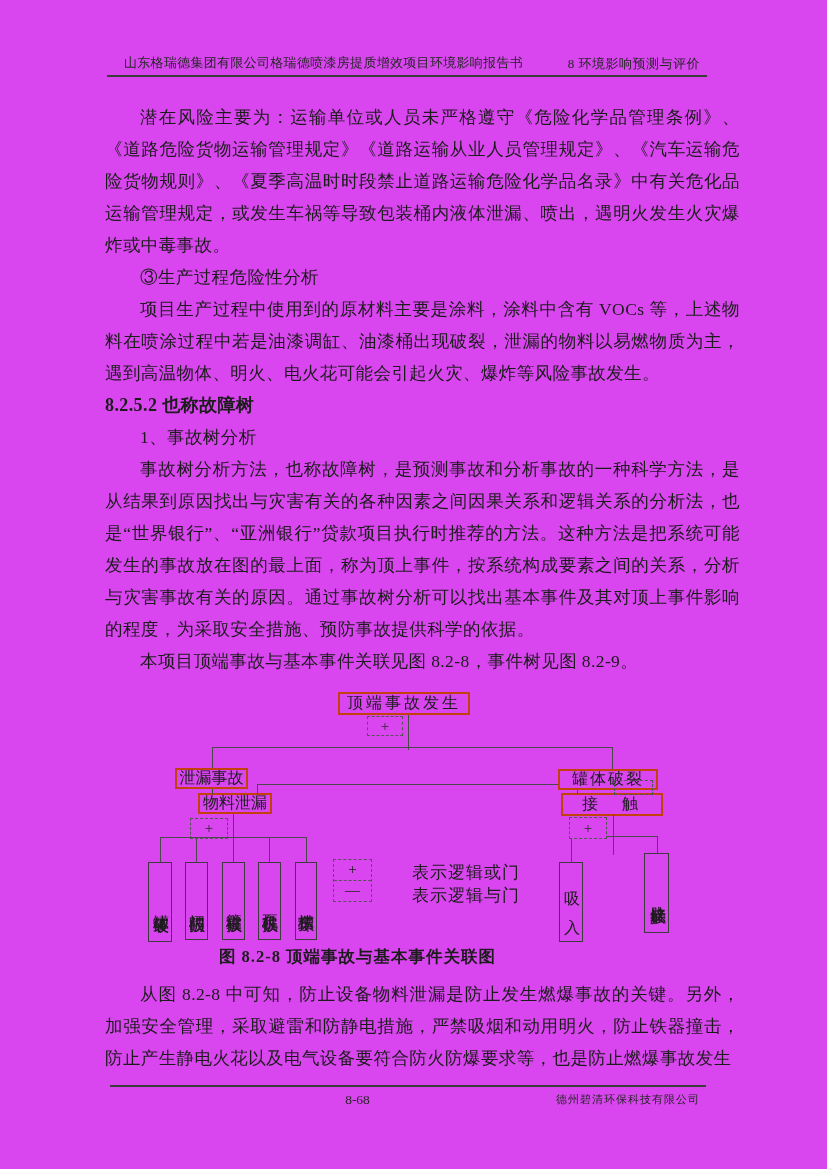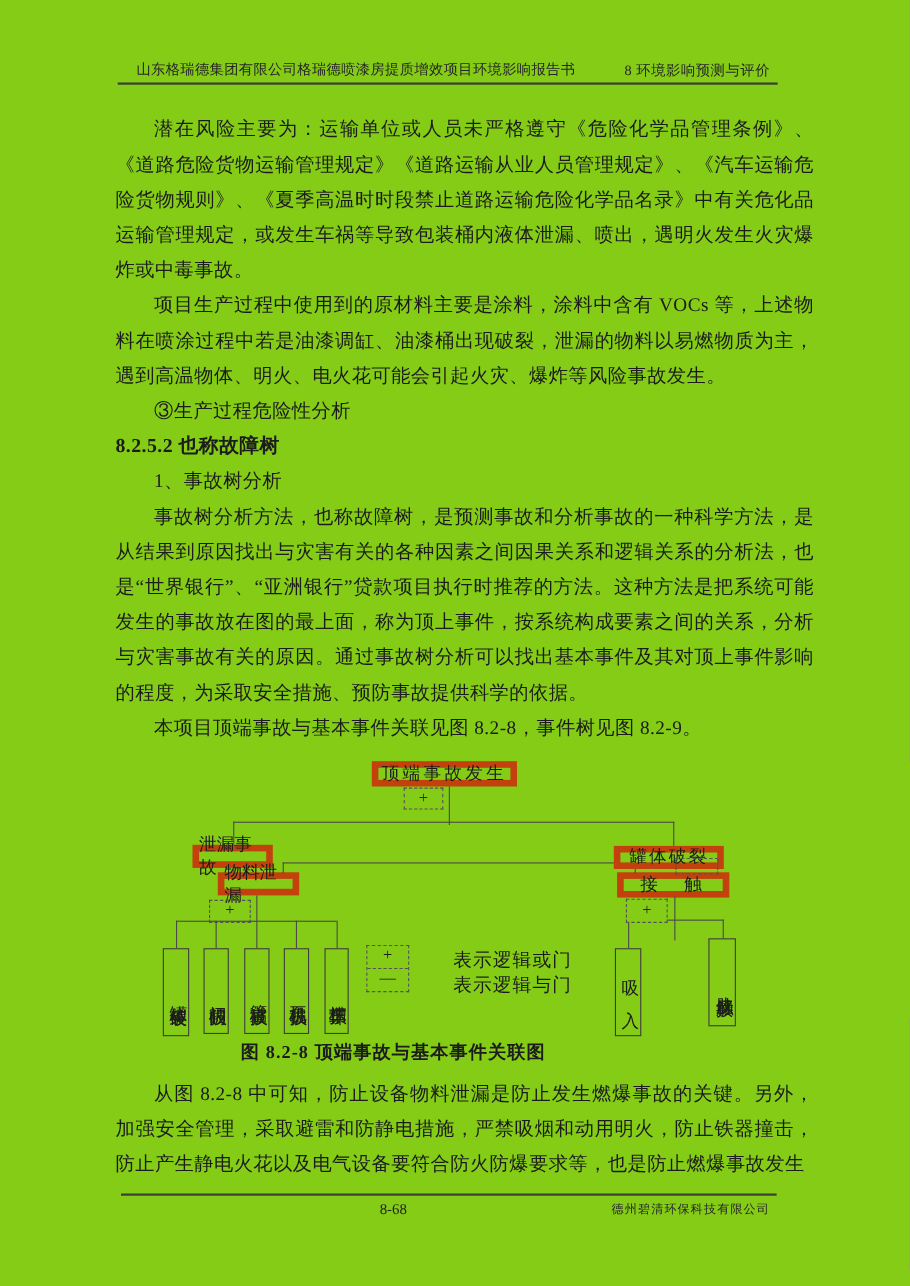--- a/index.html
+++ b/index.html
@@ -1,40 +1,40 @@
 <!DOCTYPE html>
 <html><head>
 <meta charset="utf-8">
 <style>
   html,body{margin:0;padding:0;background:#9a9a9a;}
   .page{
     position:relative;
     width:827px;height:1169px;
     margin:0 auto;
-    background:#84cc16;
+    background:#d946ef;
     font-family:"Liberation Serif","DejaVu Serif",serif;
     color:#1c1c1c;
     overflow:hidden;
   }
   
   .hdr-left{position:absolute;left:124px;top:54px;font-size:13px;letter-spacing:.3px;color:#262626;}
   .hdr-right{position:absolute;right:127px;top:55px;font-size:13px;letter-spacing:.5px;color:#262626;}
   .hdr-rule{position:absolute;left:107px;top:75px;width:600px;height:2px;background:#3c3c3c;}
   .ftr-rule{position:absolute;left:110px;top:1085px;width:596px;height:2px;background:#3c3c3c;}
   .ftr-page{position:absolute;left:105px;top:1092px;width:505px;text-align:center;font-size:13.5px;color:#262626;}
   .ftr-co{position:absolute;right:127px;top:1092px;font-size:11px;letter-spacing:1px;color:#262626;}
   
   .textcol{position:absolute;left:105px;top:101px;width:635px;font-size:17.5px;line-height:32px;letter-spacing:.4px;text-align:justify;}
   .textcol p{margin:0;}
   .ind{text-indent:2em;}
   .sect{font-weight:bold;font-size:18px;}
   .p7{position:absolute;left:105px;top:978px;width:635px;font-size:17.5px;line-height:32px;letter-spacing:.4px;text-align:justify;text-indent:2em;margin:0;}
   .caption{position:absolute;left:105px;top:946px;width:505px;text-align:center;font-weight:bold;font-size:16.5px;letter-spacing:1px;}
   
-  .node{position:absolute;border:6px solid #c2410c;display:flex;align-items:center;justify-content:center;font-size:16px;box-sizing:border-box;background:transparent;}
+  .node{position:absolute;border:2px solid #c2410c;display:flex;align-items:center;justify-content:center;font-size:16px;box-sizing:border-box;background:transparent;}
   .gate{position:absolute;border:1px dashed #555;display:flex;align-items:center;justify-content:center;font-size:15px;box-sizing:border-box;color:#2a2a2a;}
   .vnode{position:absolute;border:1px solid #3d3d3d;box-sizing:border-box;display:flex;align-items:flex-start;justify-content:center;
          writing-mode:vertical-rl;text-orientation:upright;font-size:16px;padding-top:4px;letter-spacing:1px;}
   .vnode.spread{letter-spacing:28px;padding-top:8px;}
   .lineh{position:absolute;height:1px;background:#4a4a4a;}
   .linev{position:absolute;width:1px;background:#4a4a4a;}
   .legendbox{position:absolute;left:333px;top:859px;width:39px;height:43px;border:1px dashed #555;box-sizing:border-box;}
   .legendbox .cell{height:50%;display:flex;align-items:center;justify-content:center;font-size:15px;box-sizing:border-box;}
   .legendbox .cell:first-child{border-bottom:1px dashed #555;}
   .legend-lab{position:absolute;left:412px;font-size:17px;letter-spacing:1px;}
@@ -43,22 +43,22 @@
 <body>
 
 <div class="page">
 
   <div class="hdr-left">山东格瑞德集团有限公司格瑞德喷漆房提质增效项目环境影响报告书</div>
   <div class="hdr-right">8 环境影响预测与评价</div>
   <div class="hdr-rule"></div>
 
   <div class="textcol">
     <p class="ind">潜在风险主要为：运输单位或人员未严格遵守《危险化学品管理条例》、《道路危险货物运输管理规定》《道路运输从业人员管理规定》、《汽车运输危险货物规则》、《夏季高温时时段禁止道路运输危险化学品名录》中有关危化品运输管理规定，或发生车祸等导致包装桶内液体泄漏、喷出，遇明火发生火灾爆炸或中毒事故。</p>
+    <p class="ind">③生产过程危险性分析</p>
     <p class="ind">项目生产过程中使用到的原材料主要是涂料，涂料中含有 VOCs 等，上述物料在喷涂过程中若是油漆调缸、油漆桶出现破裂，泄漏的物料以易燃物质为主，遇到高温物体、明火、电火花可能会引起火灾、爆炸等风险事故发生。</p>
-    <p class="ind">③生产过程危险性分析</p>
     <p class="sect">8.2.5.2 也称故障树</p>
     <p class="ind">1、事故树分析</p>
     <p class="ind">事故树分析方法，也称故障树，是预测事故和分析事故的一种科学方法，是从结果到原因找出与灾害有关的各种因素之间因果关系和逻辑关系的分析法，也是“世界银行”、“亚洲银行”贷款项目执行时推荐的方法。这种方法是把系统可能发生的事故放在图的最上面，称为顶上事件，按系统构成要素之间的关系，分析与灾害事故有关的原因。通过事故树分析可以找出基本事件及其对顶上事件影响的程度，为采取安全措施、预防事故提供科学的依据。</p>
     <p class="ind">本项目顶端事故与基本事件关联见图 8.2-8，事件树见图 8.2-9。</p>
   </div>
 
   <div>
 
     <div class="node" style="left:338px;top:692px;width:132px;height:23px;letter-spacing:3px;">顶端事故发生</div>
     <div class="node" style="left:175px;top:768px;width:73px;height:21px;">泄漏事故</div>

